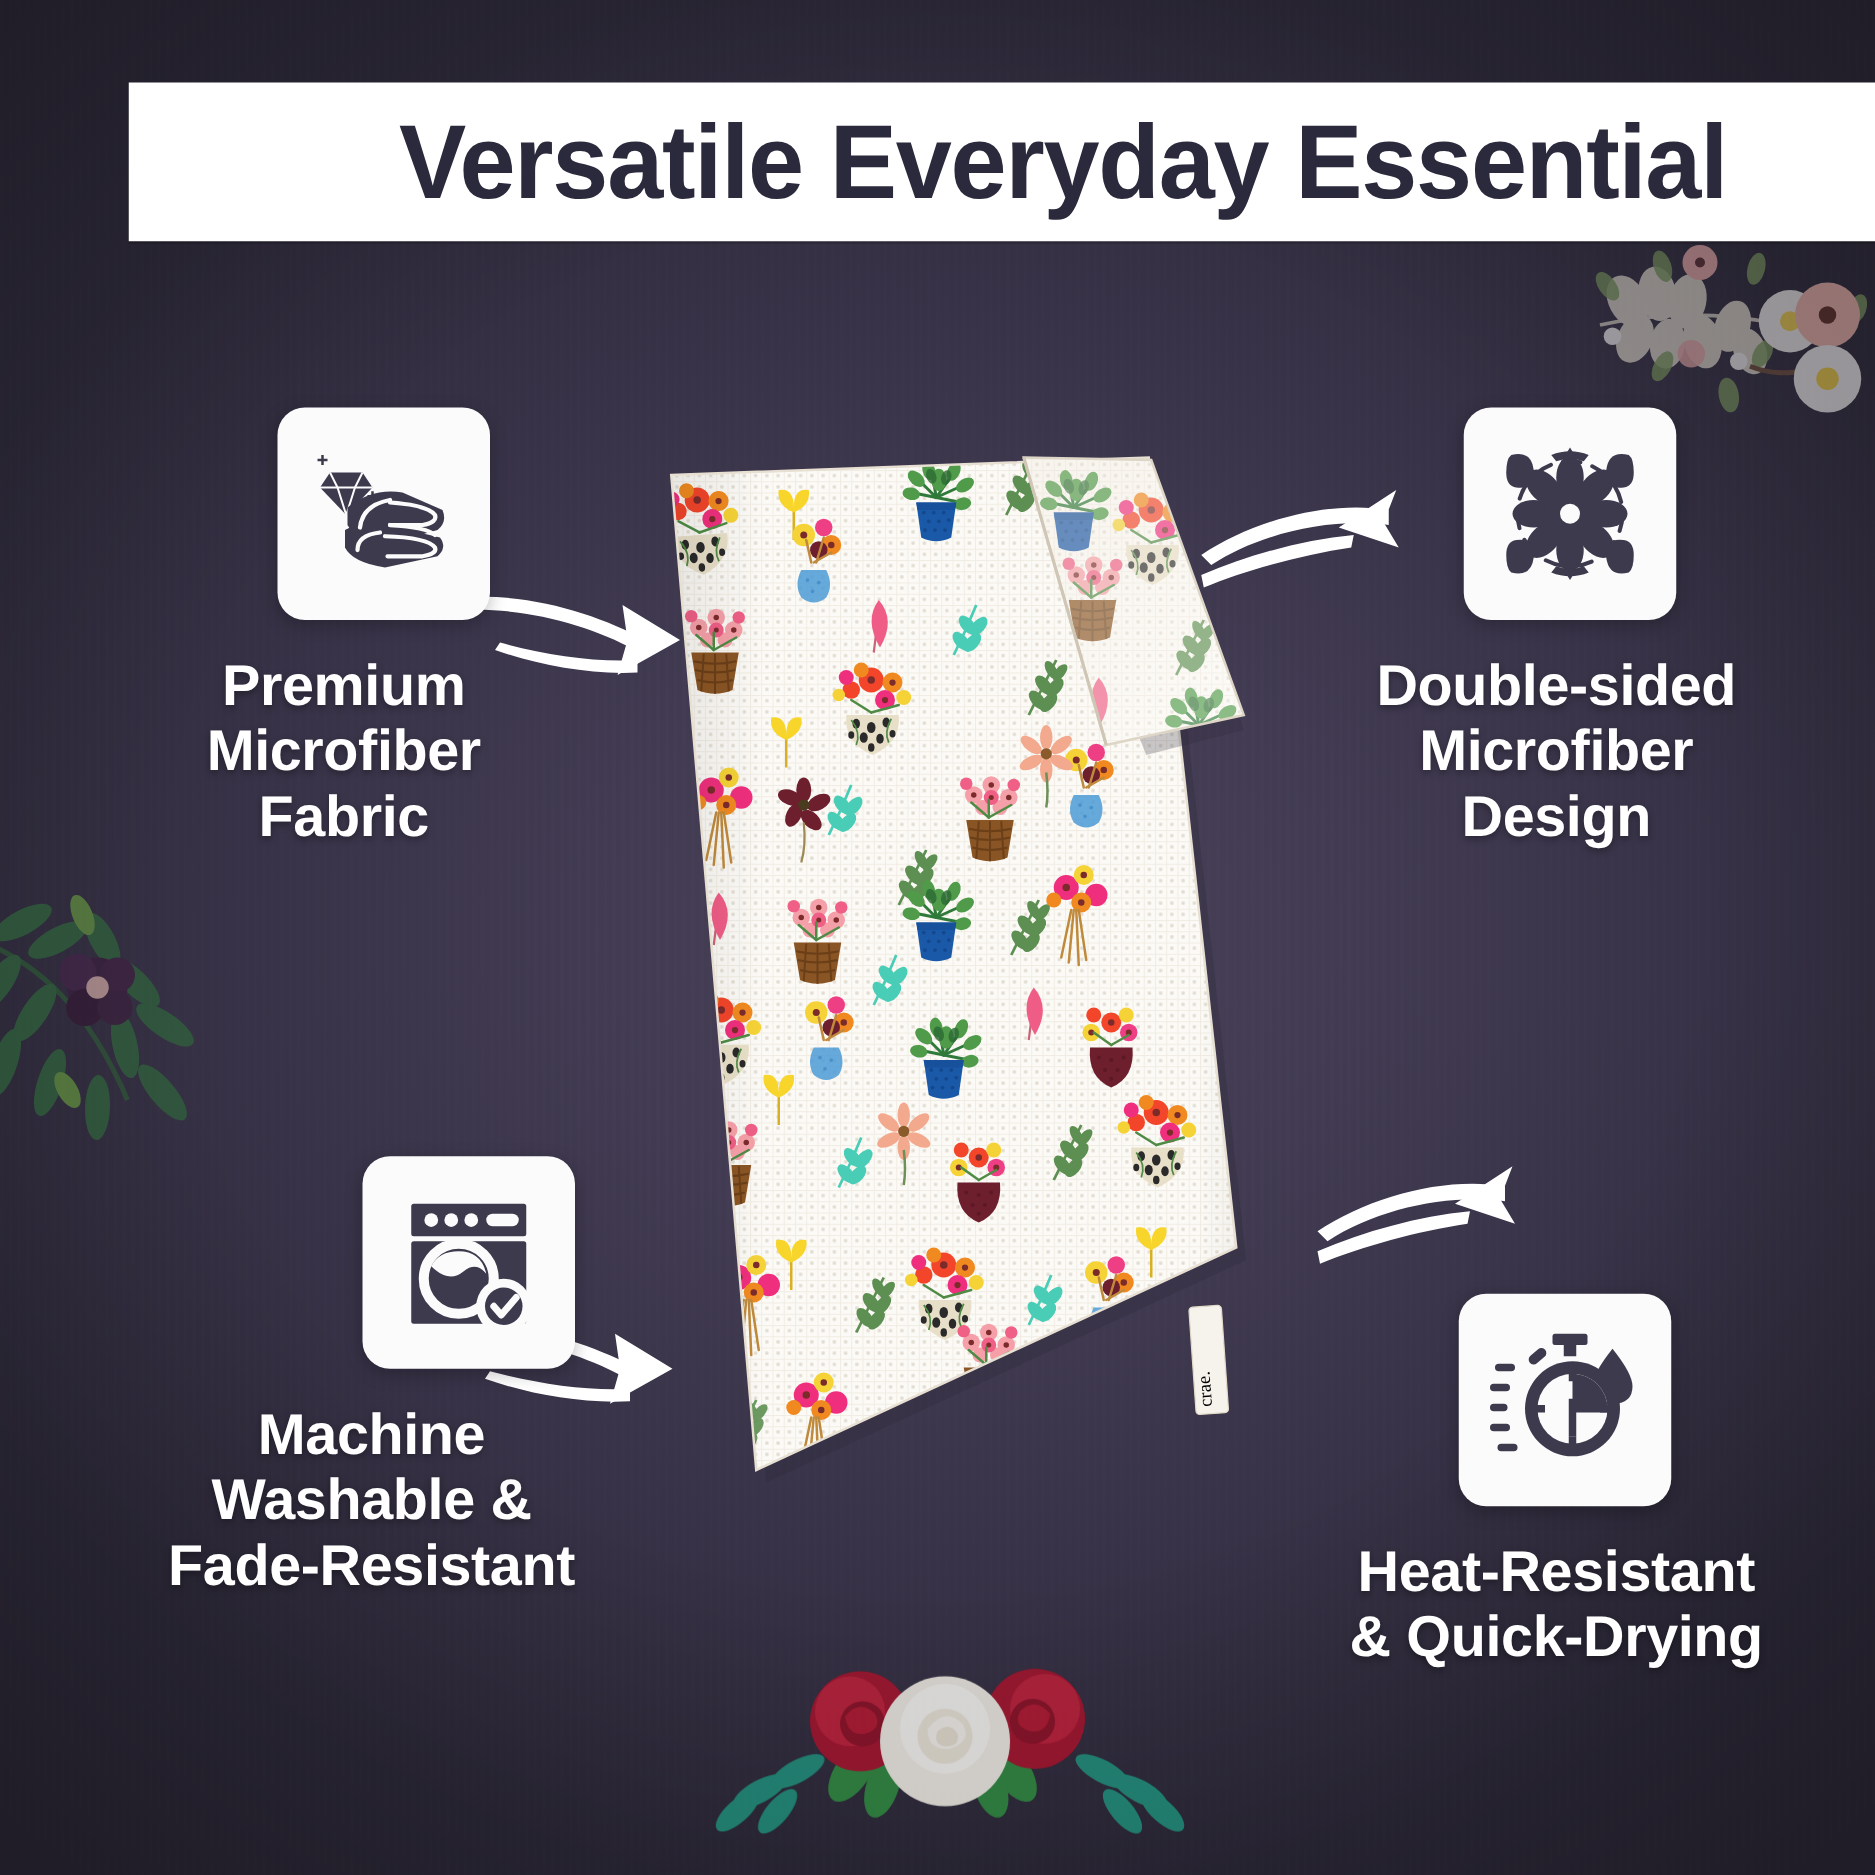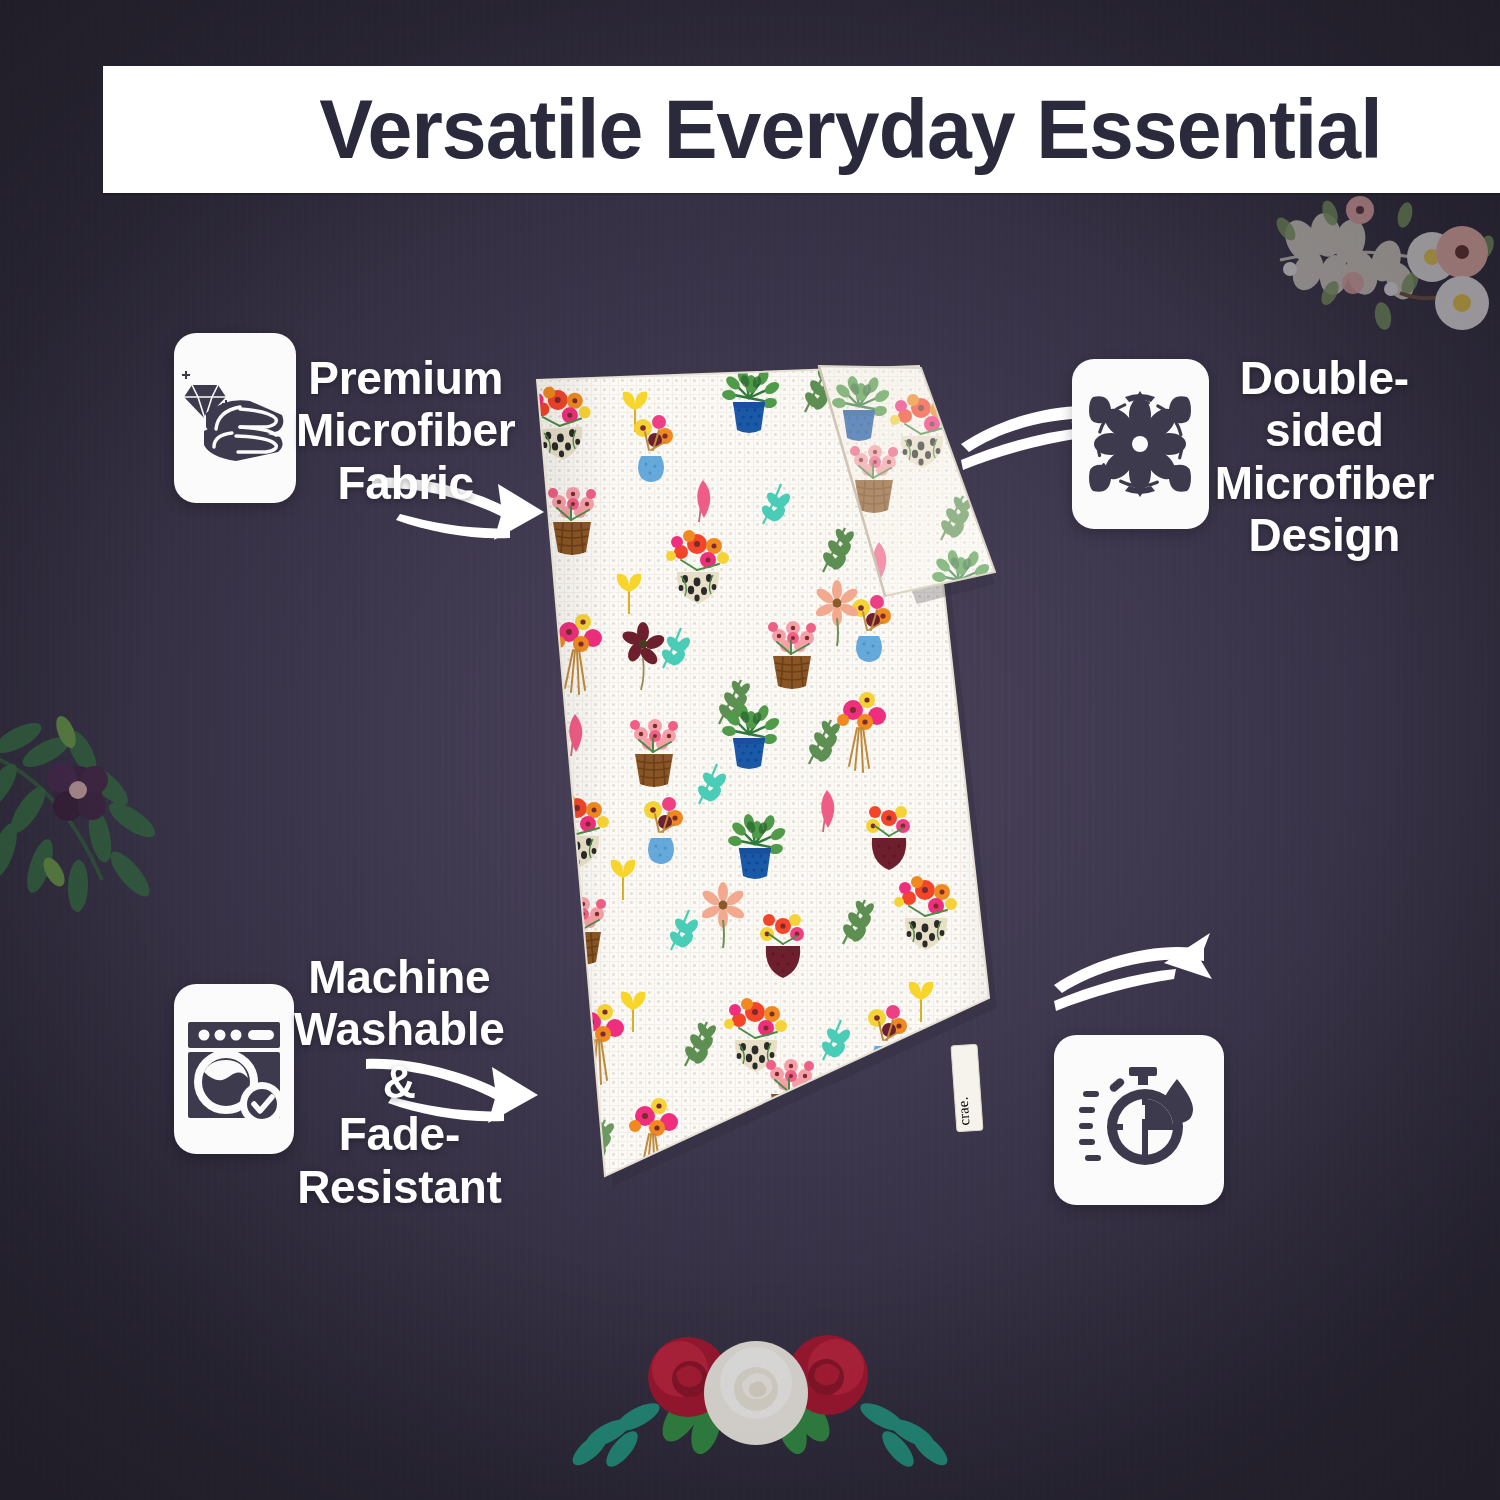--- a/index.html
+++ b/index.html
@@ -37,40 +37,40 @@
     font-family:"Liberation Sans Narrow","Liberation Sans",sans-serif;
     font-weight:700;
     font-size:84px;
     letter-spacing:-1px;
     color:#2b2a3d;
     white-space:nowrap;
     transform:scaleX(.96);
   }
 
   
-  .feature{position:absolute;z-index:5;display:flex;flex-direction:row;align-items:center;}
+  .feature{position:absolute;z-index:5;display:flex;flex-direction:column;align-items:center;}
   .icon-card{
     width:170px;height:170px;border-radius:22px;background:#fbfbfb;
     box-shadow:0 4px 14px rgba(0,0,0,.25);
     display:flex;align-items:center;justify-content:center;
   }
   .icon-card svg{display:block}
   .flabel{
     margin-top:26px;text-align:center;color:#ffffff;
     font-size:46px;font-weight:700;line-height:1.14;
     letter-spacing:-.3px;
     text-shadow:0 2px 6px rgba(0,0,0,.35);
     white-space:pre-line;
   }
 
   #f-tl{left:110px;top:326px;width:330px;}
   #f-tl .icon-card{margin-left:64px;}
   #f-tr{left:1050px;top:326px;width:390px;}
   #f-tr .icon-card{margin-left:22px;}
-  #f-bl{left:104px;top:925px;width:356px;}
+  #f-bl{left:104px;top:925px;width:356px;align-items:flex-end;}
   #f-bl .icon-card{margin-left:70px;}
   #f-br{left:1040px;top:1035px;width:410px;}
   #f-br .icon-card{margin-left:14px;}
 
   
   .arrow{position:absolute;z-index:5;}
   #ar-tl{left:358px;top:450px;}
   #ar-bl{left:352px;top:1035px;}
   #ar-tr{left:935px;top:378px;}
   #ar-br{left:1030px;top:915px;}
@@ -732,20 +732,22 @@
             <rect x="63" y="30" width="6" height="14" fill="#3d3a4e"></rect>
             <rect x="63" y="88" width="6" height="14" fill="#3d3a4e"></rect>
             <rect x="30" y="63" width="14" height="6" fill="#3d3a4e"></rect>
             <rect x="88" y="63" width="14" height="6" fill="#3d3a4e"></rect>
             <rect x="63" y="58" width="6" height="30" fill="#3d3a4e"></rect>
             <rect x="66" y="63" width="30" height="6" fill="#3d3a4e"></rect>
           </g>
         </svg>
       </span>
     </div>
+    <div class="flabel">Heat-Resistant
+&amp; Quick-Drying</div>
   </div>
 
   <div class="deco" id="deco-b">
     <svg width="400" height="170" viewBox="0 0 400 170">
       <g opacity="0.82">
         <g fill="#1f8f7a">
           <ellipse cx="48" cy="108" rx="9" ry="24" transform="rotate(62 48 108)"></ellipse>
           <ellipse cx="78" cy="92" rx="9" ry="24" transform="rotate(62 78 92)"></ellipse>
           <ellipse cx="30" cy="124" rx="9" ry="22" transform="rotate(48 30 124)"></ellipse>
           <ellipse cx="62" cy="124" rx="9" ry="22" transform="rotate(40 62 124)"></ellipse>

